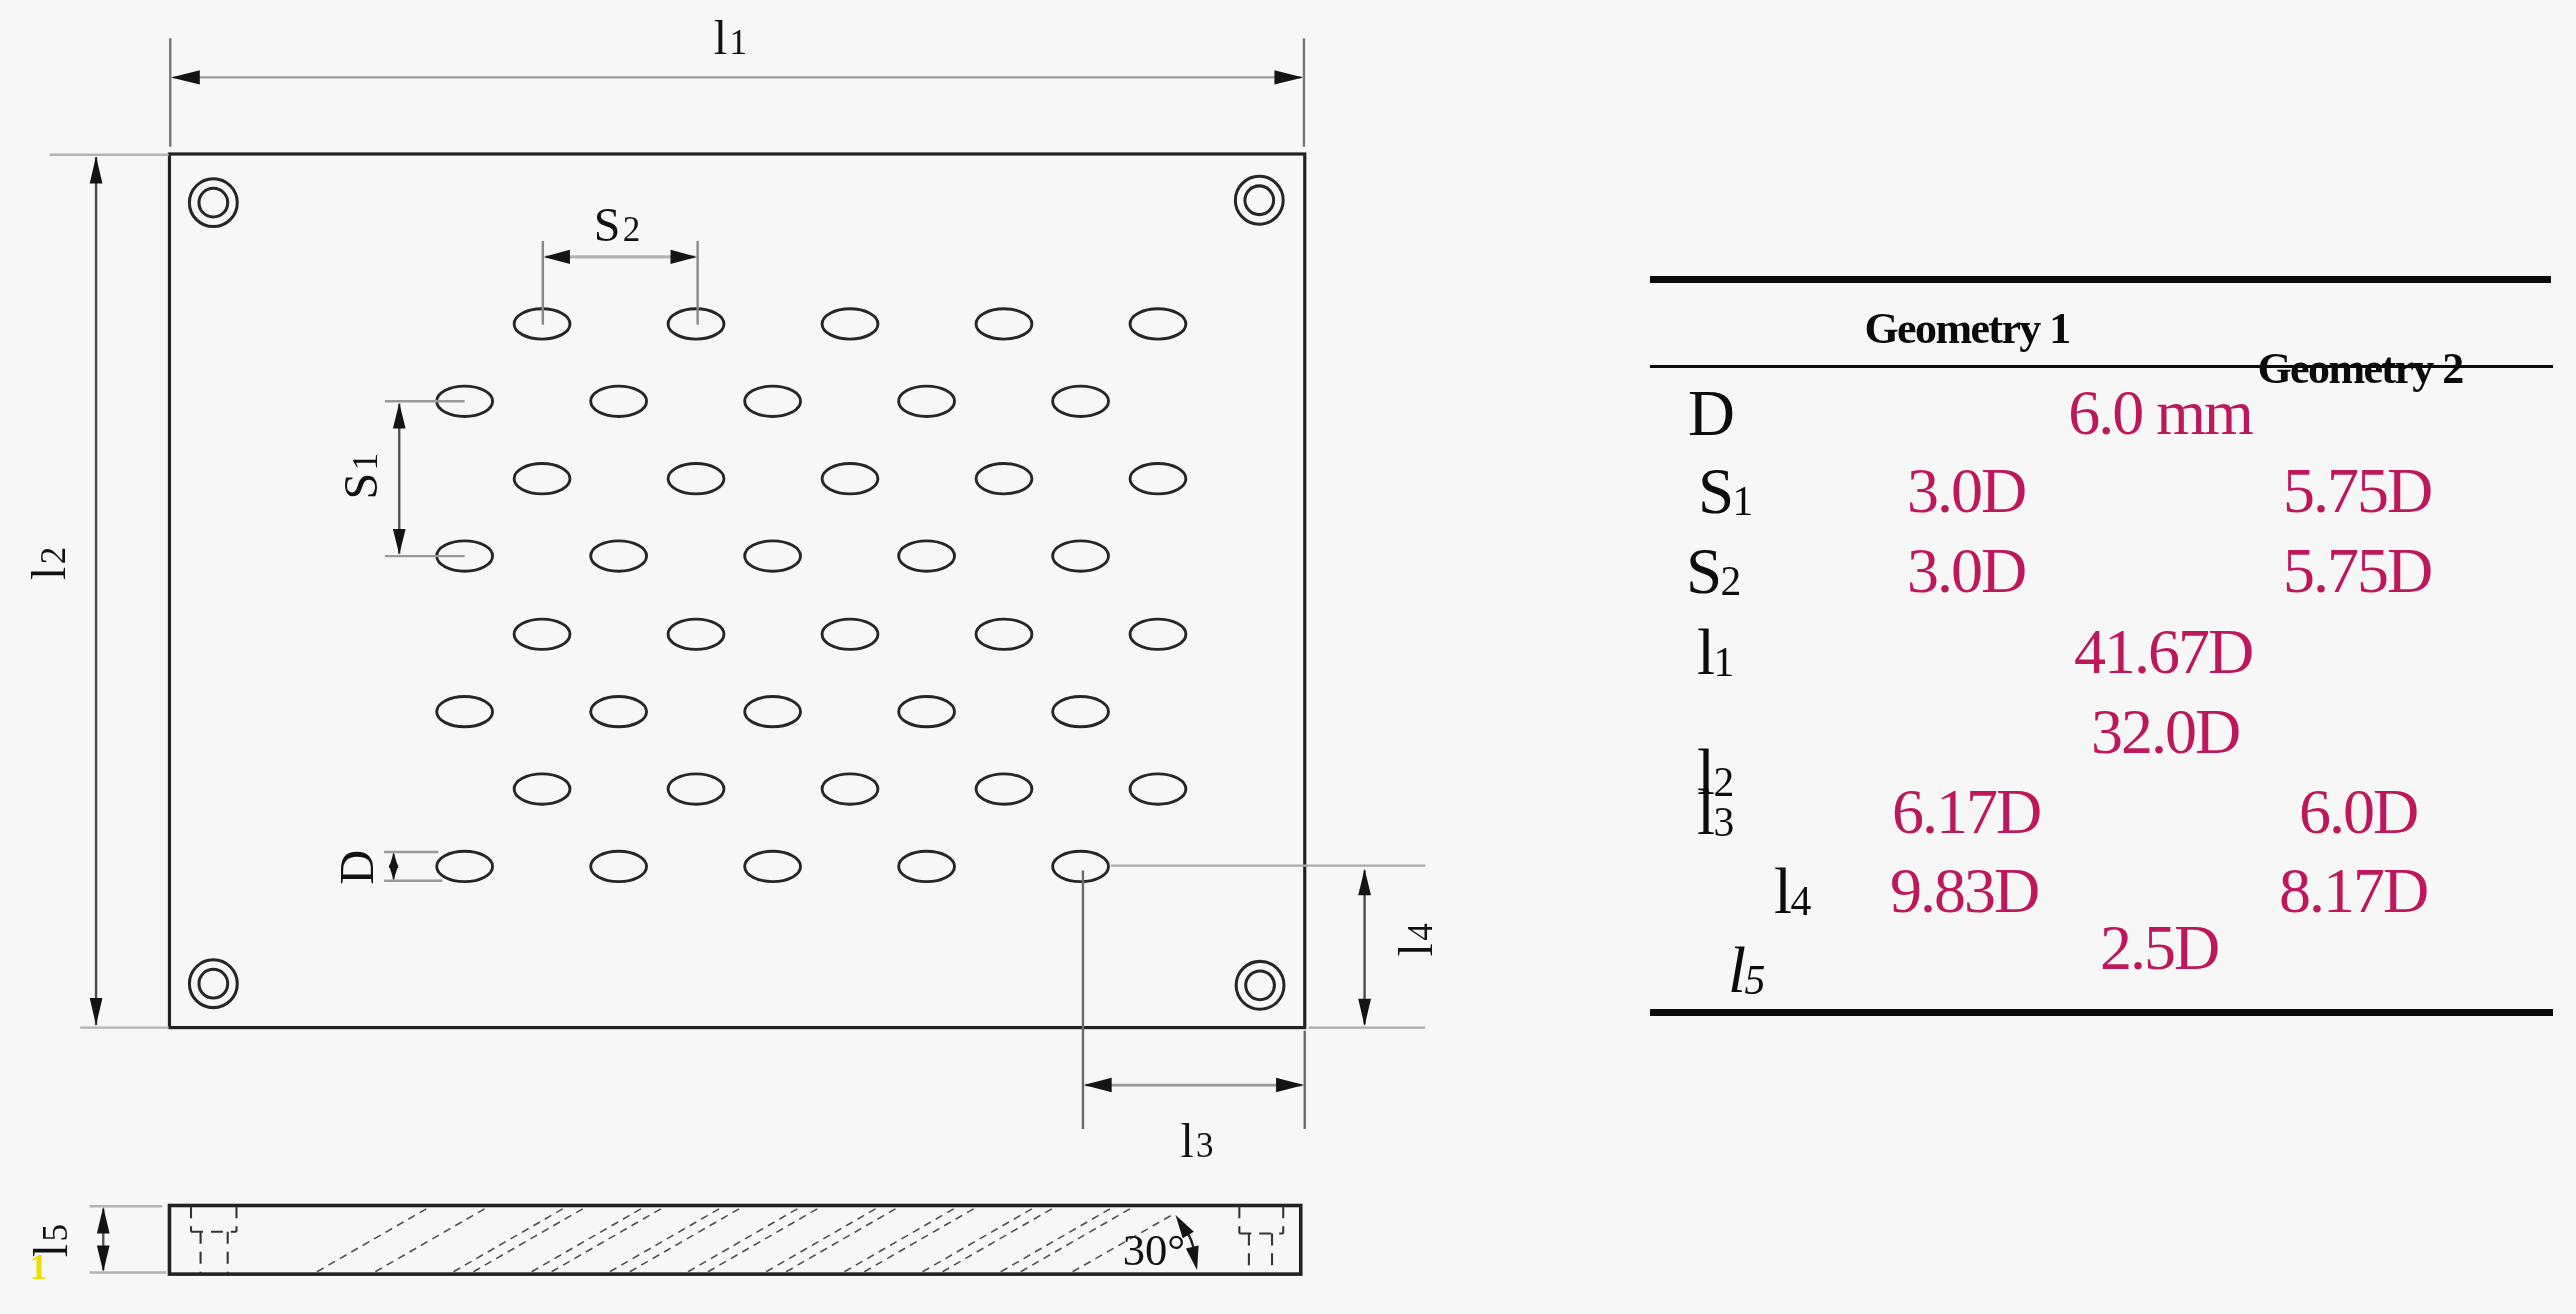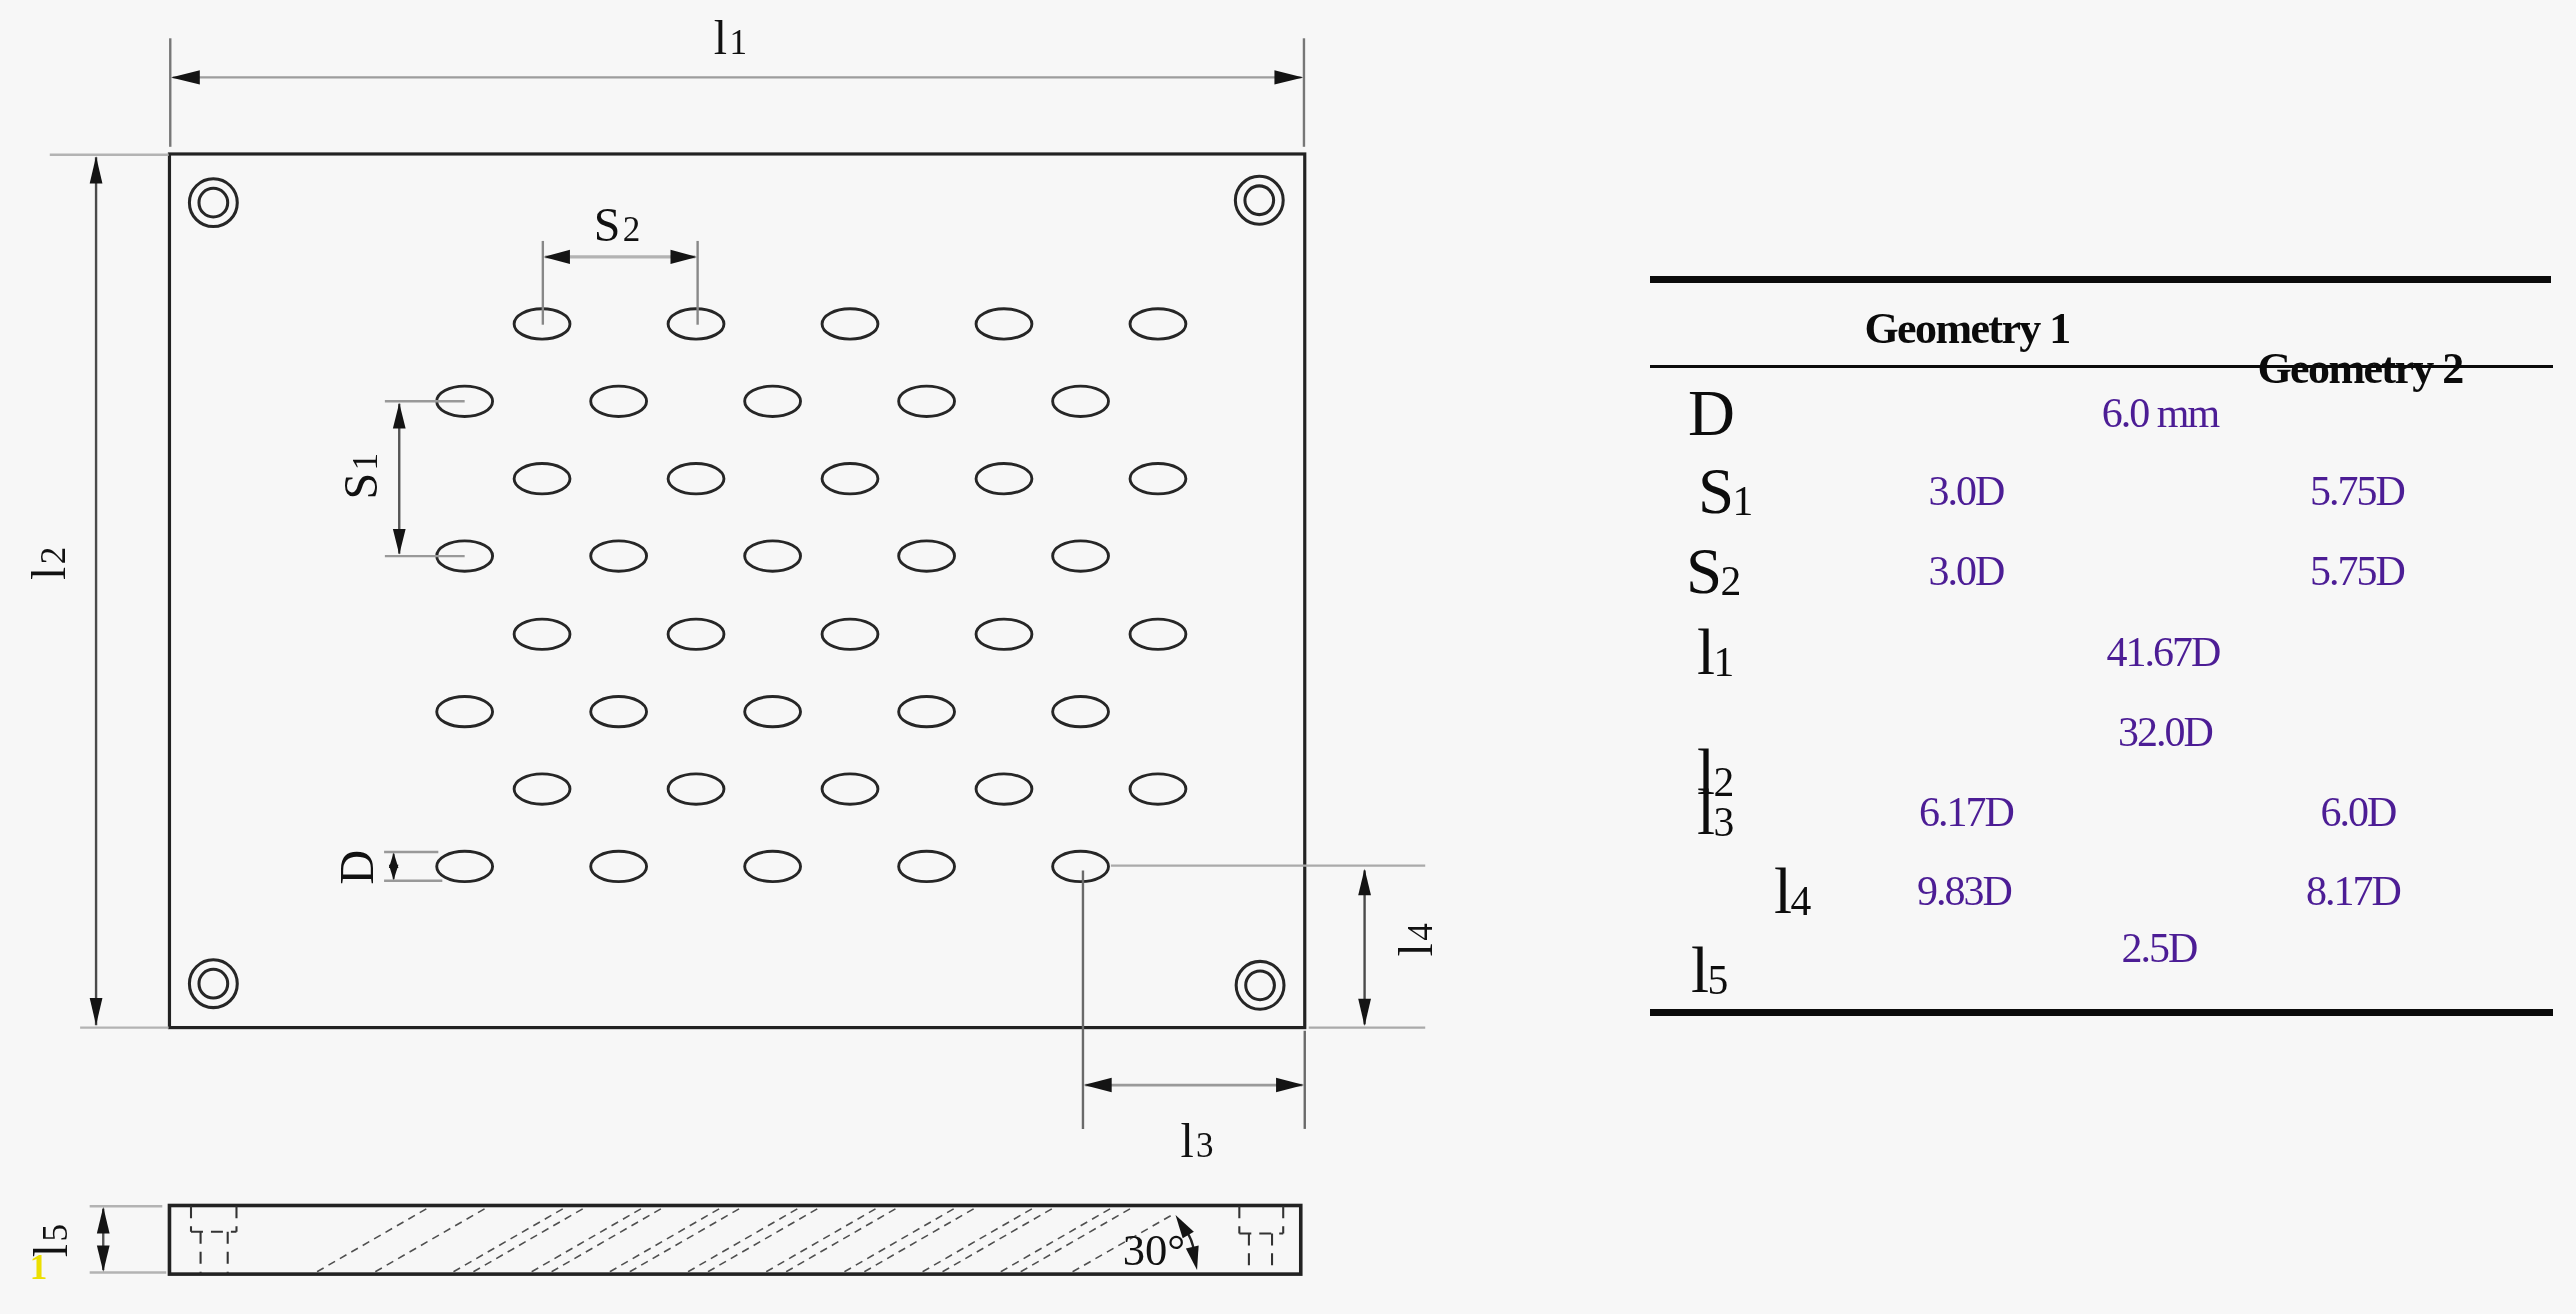--- a/index.html
+++ b/index.html
@@ -1,21 +1,21 @@
 <!DOCTYPE html>
 <html style="font-size:12.8px"><head>
 <meta charset="utf-8">
 <style>
 html,body{margin:0;padding:0;}
 body{width:2576px;height:1314px;background:#f7f7f7;font-family:"Liberation Serif",serif;}
 #page{position:relative;width:2576px;height:1314px;overflow:hidden;}
 svg{position:absolute;left:0;top:0;}
 .rule{position:absolute;background:#0b0b0b;}
 .hdr{position:absolute;transform:translate(-50%,-50%);font-weight:bold;font-size:44px;letter-spacing:-1.6px;color:#0b0b0b;white-space:nowrap;}
-.cell{position:absolute;transform:translate(-50%,-50%);font-size:42px;letter-spacing:-2px;color:#4c1d95;white-space:nowrap;}
+.cell{position:absolute;transform:translate(-50%,-50%);font-size:64px;letter-spacing:-2px;color:#be185d;white-space:nowrap;}
 .rowlbl{position:absolute;transform:translate(0,-50%);font-size:65px;letter-spacing:-1.6px;color:#0d0d0d;white-space:nowrap;}
 sub{font-size:64%;vertical-align:baseline;position:relative;top:0.04em;line-height:0;}
 </style>
 </head>
 <body>
 <div id="page">
 <svg width="2576" height="1314" viewBox="0 0 3228 1647">
 
   <rect x="212" y="193" width="1423" height="1095" fill="none" stroke="#222" stroke-width="4"></rect>
 
@@ -270,18 +270,18 @@
   <div class="cell" style="left:1966px;top:812px;">6.17D</div>
 
   <div class="cell" style="left:2358px;top:812px;">6.0D</div>
 
   <div class="rowlbl" style="left:1774px;top:891px;">l<sub>4</sub></div>
 
   <div class="cell" style="left:1964px;top:891px;">9.83D</div>
 
   <div class="cell" style="left:2353px;top:891px;">8.17D</div>
 
-  <div class="rowlbl" style="left:1691px;top:970px;">l<sub>5</sub></div>
+  <div class="rowlbl" style="left:1728px;top:970px;font-style:italic;">l<sub>5</sub></div>
 
   <div class="cell" style="left:2159px;top:948px;">2.5D</div>
 </div>
 </div>
 
 
 </body></html>

